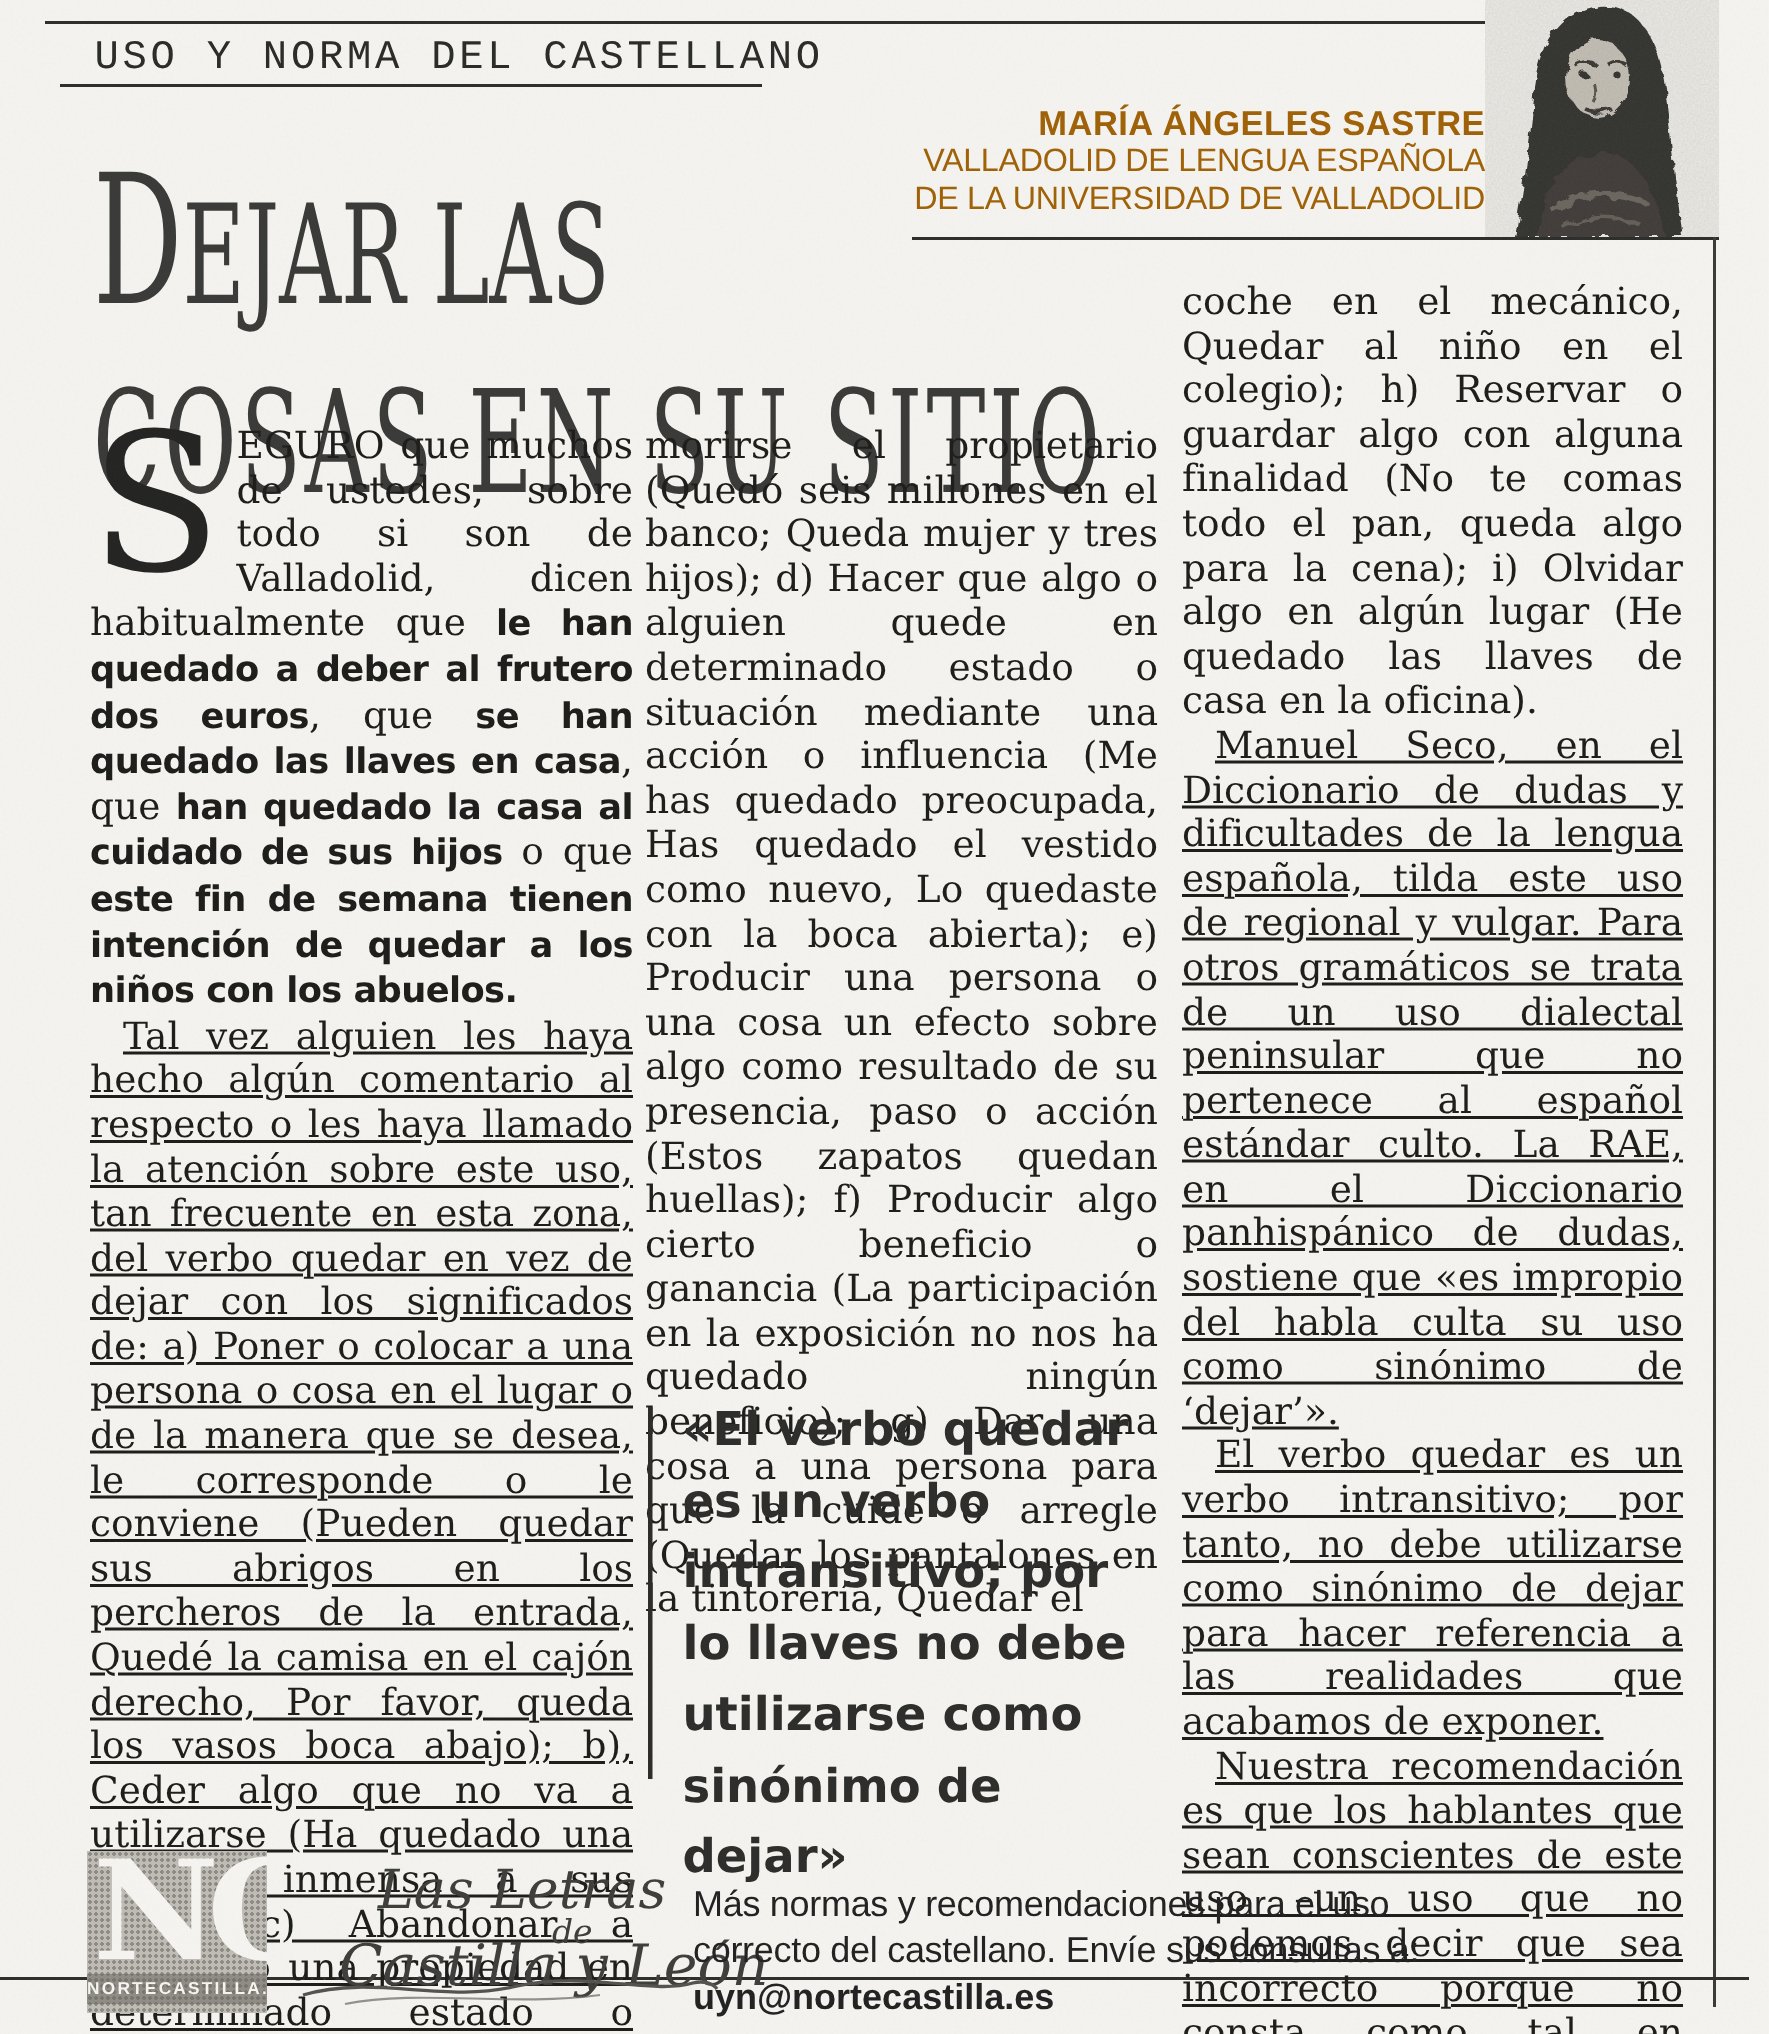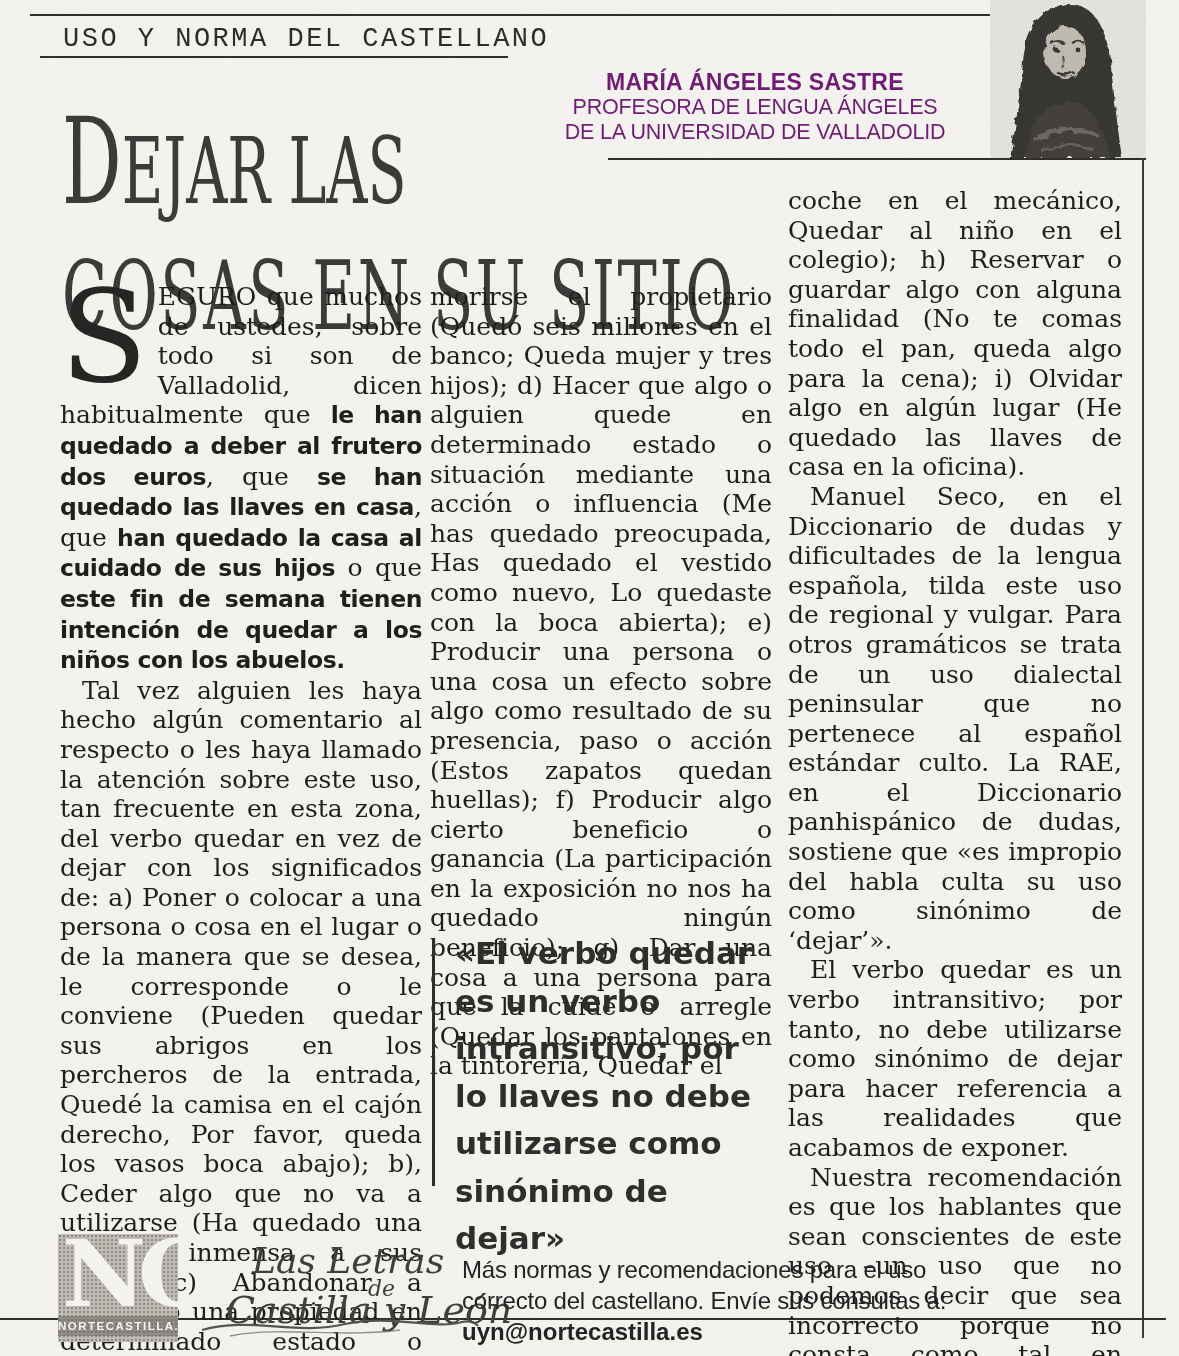--- a/index.html
+++ b/index.html
@@ -14,22 +14,22 @@
   
   .kicker{
     position:absolute;left:63px;top:24px;
     font-family:Liberation Mono, monospace;
     font-size:27px;letter-spacing:2.5px;color:#2b2b29;
     white-space:nowrap;
   }
 
   
   .byline{
-    position:absolute;left:520px;top:70px;width:470px;text-align:center;
-    font-family:"Liberation Sans",sans-serif;color:#701a75;
+    position:absolute;left:520px;top:70px;width:470px;text-align:right;
+    font-family:"Liberation Sans",sans-serif;color:#a16207;
     line-height:25px;
   }
   .byline .name{font-weight:bold;font-size:23px;letter-spacing:.3px;}
   .byline .role{font-size:21.5px;letter-spacing:-0.2px;}
 
   
   .photo{position:absolute;left:990px;top:0;width:156px;height:158px;background:#f0eeea;overflow:hidden;}
 
   
   .headline{position:absolute;left:60px;top:0;color:#3a3a38;}
@@ -40,21 +40,21 @@
 
   
   .col{
     position:absolute;font-size:25px;line-height:29.6px;
     text-align:justify;color:#1d1d1b;
   }
   .col1{left:60px;top:282px;width:362px;}
   .col2{left:430px;top:282px;width:342px;}
   .col3{left:788px;top:186px;width:334px;}
   .col p{margin:0;}
-  .col p + p{text-indent:22px;}
+  .col p + p{text-indent:22px;text-decoration:underline;}
   .dropcap{
     float:left;font-size:128px;line-height:101px;
     padding:4px 10px 0 0;color:#242422;
   }
   .b{
     font-family:"DejaVu Sans",sans-serif;font-weight:700;
     font-size:23.5px;letter-spacing:-0.4px;
   }
 
   
@@ -110,21 +110,21 @@
 <div class="rule" style="left:30px;top:14px;width:978px;height:2px;"></div>
 <div class="rule" style="left:40px;top:56px;width:468px;height:2px;"></div>
 <div class="rule" style="left:608px;top:158px;width:538px;height:2px;"></div>
 <div class="rule" style="left:1142px;top:158px;width:2px;height:1180px;background:#3b3b39;"></div>
 <div class="rule" style="left:0;top:1318px;width:1166px;height:2px;"></div>
 
 <div class="kicker">USO Y NORMA DEL CASTELLANO</div>
 
 <div class="byline">
   <div class="name">MARÍA ÁNGELES SASTRE</div>
-  <div class="role">PROFESORA DE LENGUA ÁNGELES</div>
+  <div class="role">VALLADOLID DE LENGUA ESPAÑOLA</div>
   <div class="role">DE LA UNIVERSIDAD DE VALLADOLID</div>
 </div>
 
 <div class="photo">
   <svg width="156" height="158" viewBox="0 0 156 158">
     <defs>
       <filter id="rough">
           <feTurbulence type="fractalNoise" baseFrequency="0.12" numOctaves="2" result="n"></feTurbulence>
           <feDisplacementMap in="SourceGraphic" in2="n" scale="7"></feDisplacementMap>
         </filter>

